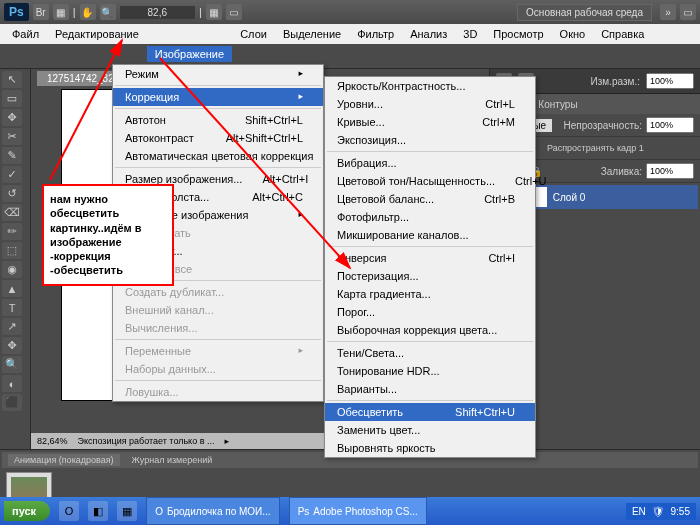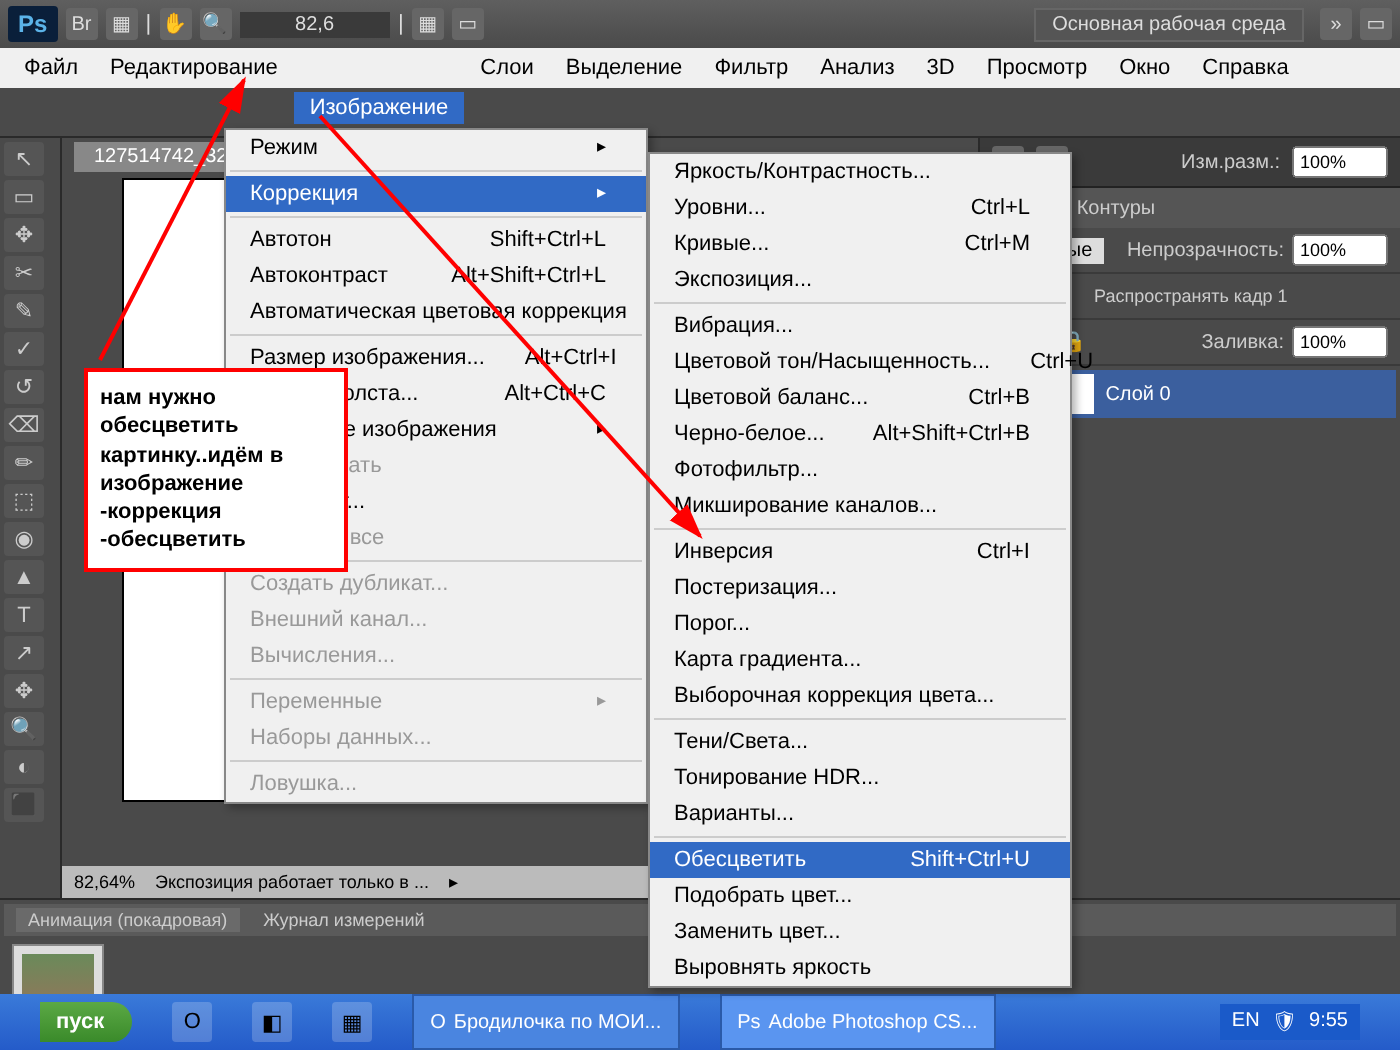--- a/index.html
+++ b/index.html
@@ -36,21 +36,21 @@
 .dd1{top:64px;left:112px;width:210px}
 .dd2{top:76px;left:324px;width:210px}
 .annot{position:absolute;top:184px;left:42px;width:116px;background:#fff;border:2px solid red;padding:6px;font-size:11px;font-weight:bold;color:#000;z-index:20;line-height:1.3}
 svg.arrows{position:absolute;top:0;left:0;z-index:15;pointer-events:none}
 .bottompanel{background:#4a4a4a;height:70px;border-top:1px solid #2a2a2a;padding:2px}
 .bp-tabs{height:16px;background:#5a5a5a;display:flex;align-items:center;font-size:9px;color:#ccc;gap:12px;padding:0 6px}
 .frames{display:flex;gap:2px;padding:4px}
 .frame{width:44px;height:40px;background:#ddd;border:1px solid #888;position:relative}
 .frame .fimg{position:absolute;top:4px;left:4px;right:4px;height:22px;background:linear-gradient(#6a8a5a,#8a7a5a)}
 .frame .flab{position:absolute;bottom:0;left:0;right:0;background:#4a6a9a;color:#fff;font-size:7px;text-align:center}
-.taskbar{position:absolute;bottom:0;left:0;right:0;height:28px;background:linear-gradient(#3a7ad9,#245bc9);display:flex;align-items:center;padding:0 20px;gap:20px}
+.taskbar{position:absolute;bottom:0;left:0;right:0;height:28px;background:linear-gradient(#3a7ad9,#245bc9);display:flex;align-items:center;padding:0 4px;gap:9px}
 .start{background:linear-gradient(#5ba945,#3a8a2a);color:#fff;font-weight:bold;padding:4px 14px 4px 8px;border-radius:0 10px 10px 0;font-size:11px}
 .task-ico{width:20px;height:20px;background:rgba(255,255,255,.2);border-radius:2px;display:flex;align-items:center;justify-content:center;font-size:11px}
 .task-app{background:#4a85e0;color:#fff;padding:3px 8px;font-size:10px;border:1px solid #2a5aa9;display:flex;align-items:center;gap:4px;height:20px}
 .tray{margin-left:auto;background:#1a5ac9;color:#fff;padding:3px 6px;font-size:10px;display:flex;align-items:flex-start;gap:6px}
 </style>
 </head>
 <body>
 
 <div class="titlebar">
   <span class="ps">Ps</span>
@@ -250,63 +250,56 @@
     </div>
     <div class="dd-item">
       <span>Цветовой тон/Насыщенность...</span>
       <span>Ctrl+U</span>
     </div>
     <div class="dd-item">
       <span>Цветовой баланс...</span>
       <span>Ctrl+B</span>
     </div>
     <div class="dd-item">
-      <span>Черно-белое...</span>
-      <span>Alt+Shift+Ctrl+B</span>
-    </div>
-    <div class="dd-item">
       <span>Фотофильтр...</span>
     </div>
     <div class="dd-item">
       <span>Микширование каналов...</span>
     </div>
     <div class="dd-sep"></div>
     <div class="dd-item">
       <span>Инверсия</span>
       <span>Ctrl+I</span>
     </div>
     <div class="dd-item">
       <span>Постеризация...</span>
     </div>
     <div class="dd-item">
+      <span>Карта градиента...</span>
+    </div>
+    <div class="dd-item">
       <span>Порог...</span>
-    </div>
-    <div class="dd-item">
-      <span>Карта градиента...</span>
     </div>
     <div class="dd-item">
       <span>Выборочная коррекция цвета...</span>
     </div>
     <div class="dd-sep"></div>
     <div class="dd-item">
       <span>Тени/Света...</span>
     </div>
     <div class="dd-item">
       <span>Тонирование HDR...</span>
     </div>
     <div class="dd-item">
       <span>Варианты...</span>
     </div>
     <div class="dd-sep"></div>
     <div class="dd-item hi">
       <span>Обесцветить</span>
       <span>Shift+Ctrl+U</span>
-    </div>
-    <div class="dd-item">
-      <span>Подобрать цвет...</span>
     </div>
     <div class="dd-item">
       <span>Заменить цвет...</span>
     </div>
     <div class="dd-item">
       <span>Выровнять яркость</span>
     </div>
   </div>
 
 <div class="annot"><span style="white-space: pre-line;">нам нужно обесцветить картинку..идём в изображение

